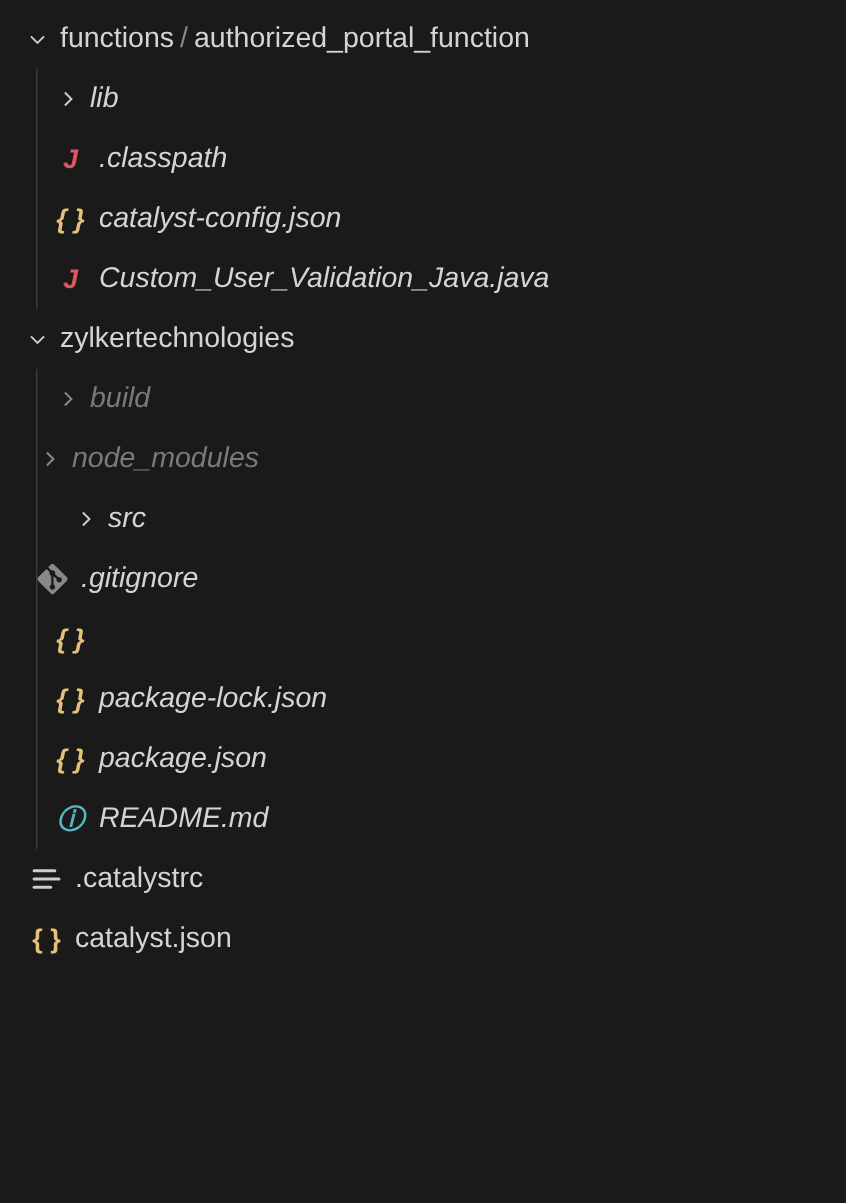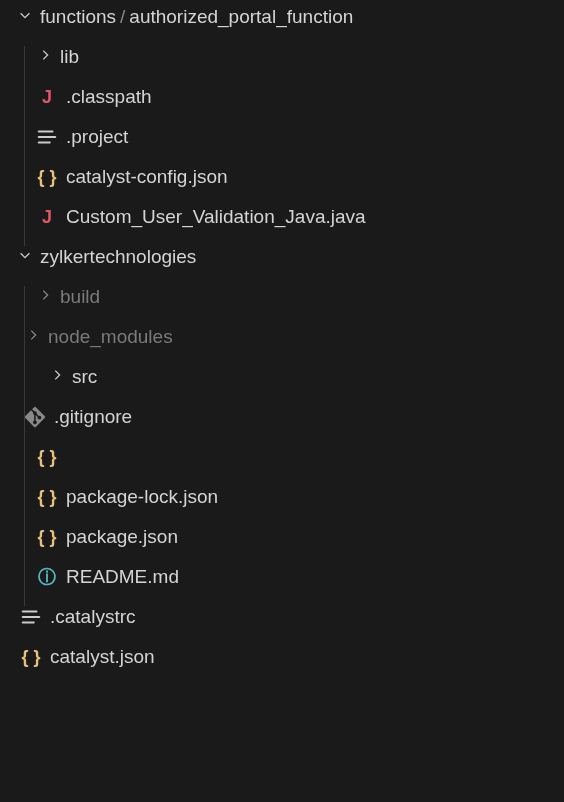--- a/index.html
+++ b/index.html
@@ -8,21 +8,21 @@
       color: #cccccc;
       font-family: -apple-system, BlinkMacSystemFont, "Segoe UI", sans-serif;
       font-size: 19px;
       width: 564px;
       height: 802px;
       overflow: hidden;
       padding-top: 6px;
     }
     .row {
       display: flex;
-      align-items: flex-start;
+      align-items: center;
       height: 40px;
       cursor: pointer;
       user-select: none;
       white-space: nowrap;
     }
     .arrow {
       width: 18px;
       height: 18px;
       display: inline-flex;
       align-items: center;
@@ -50,21 +50,21 @@
     .guide::before {
       content: "";
       position: absolute;
       left: 0;
       top: 0;
       bottom: 0;
       width: 1px;
       background: #3a3a3a;
     }
     .depth0 { padding-left: 16px; }
-    .indent-guide-1 { margin-left: 24px; }
+    .indent-guide-1 { margin-left: 24px; font-style: italic; }
     .i-java { color: #e05562; }
     .i-json { color: #e5c07b; }
     .i-lines { color: #cccccc; }
     .i-git { color: #888888; }
     .i-info { color: #56b6c2; }
   </style>
 </head>
 <body>
 
 <div class="row depth0">
@@ -89,30 +89,20 @@
     </span>
     <span style="width:6px"></span>
     <span class="label">lib</span>
   </div>
 
   <div class="row" style="padding-left:12px">
     <span class="icon i-java">J</span>
     <span class="label">.classpath</span>
   </div>
 
-  <div class="row" style="padding-left:12px">
-    <span class="icon i-lines">
-      <svg viewBox="0 0 16 16" fill="none" stroke="#cccccc" stroke-width="1.5" stroke-linecap="round">
-          <line x1="2" y1="4" x2="12" y2="4"></line>
-          <line x1="2" y1="8" x2="14" y2="8"></line>
-          <line x1="2" y1="12" x2="10" y2="12"></line>
-        </svg>
-    </span>
-    <span class="label">.project</span>
-  </div>
 
   <div class="row" style="padding-left:12px">
     <span class="icon i-json">{ }</span>
     <span class="label">catalyst-config.json</span>
   </div>
 
   <div class="row" style="padding-left:12px">
     <span class="icon i-java">J</span>
     <span class="label">Custom_User_Validation_Java.java</span>
   </div>

